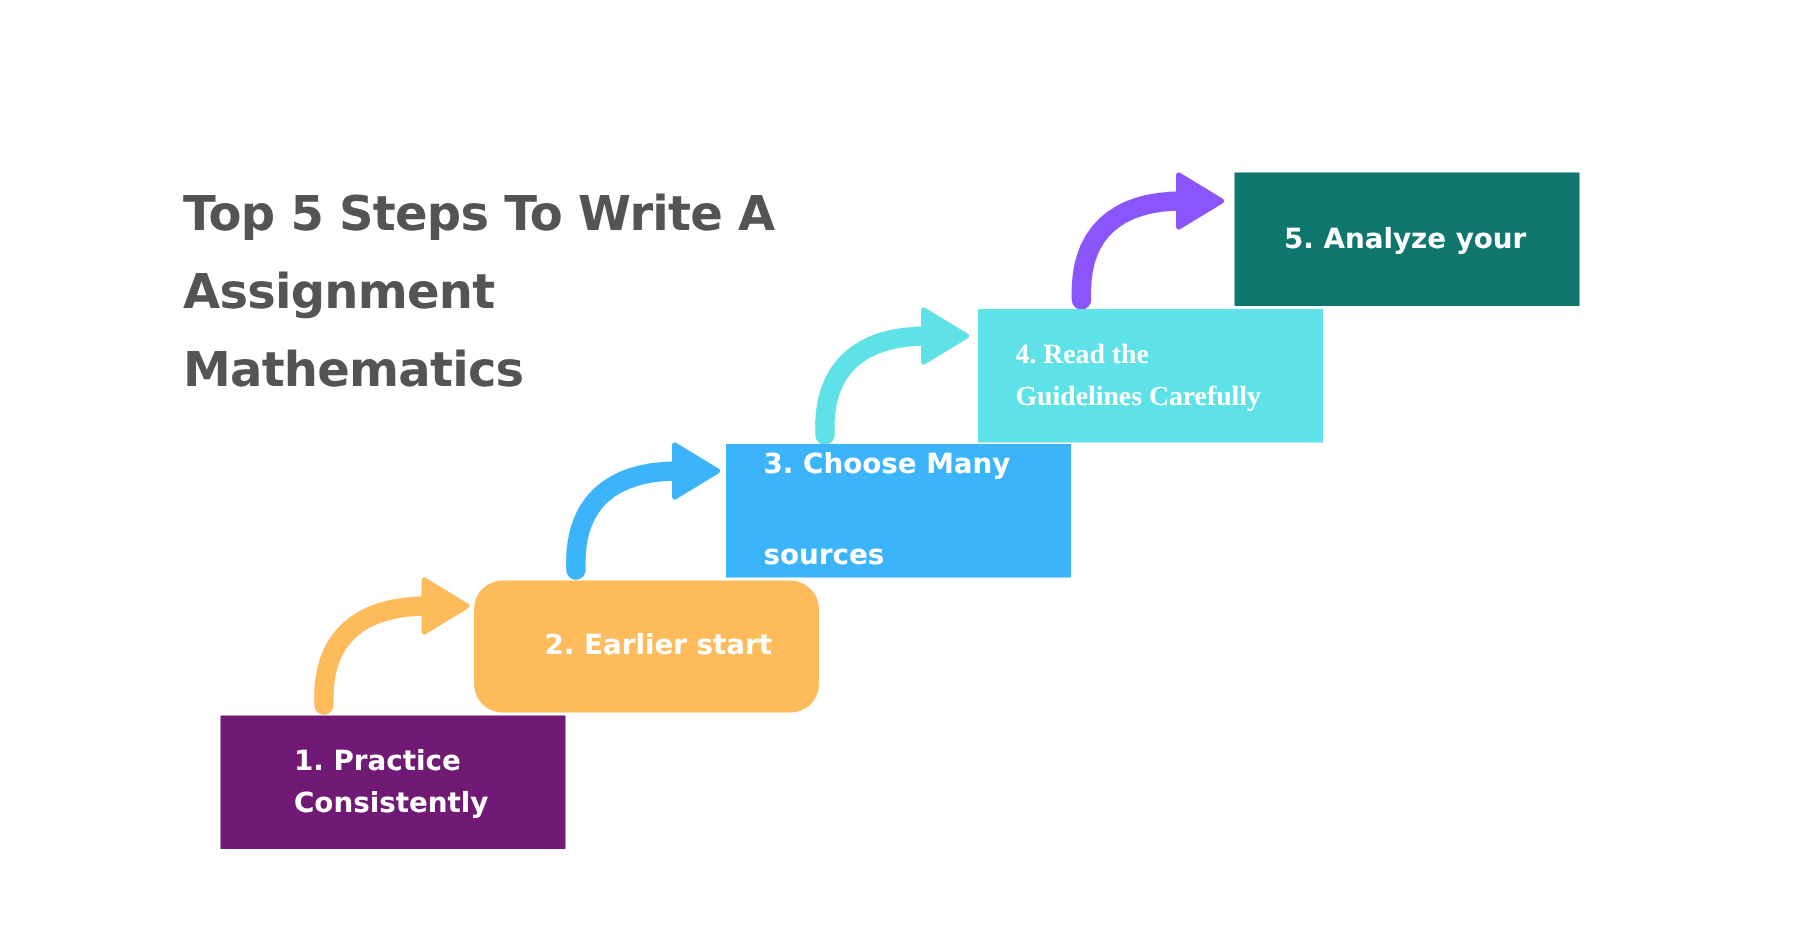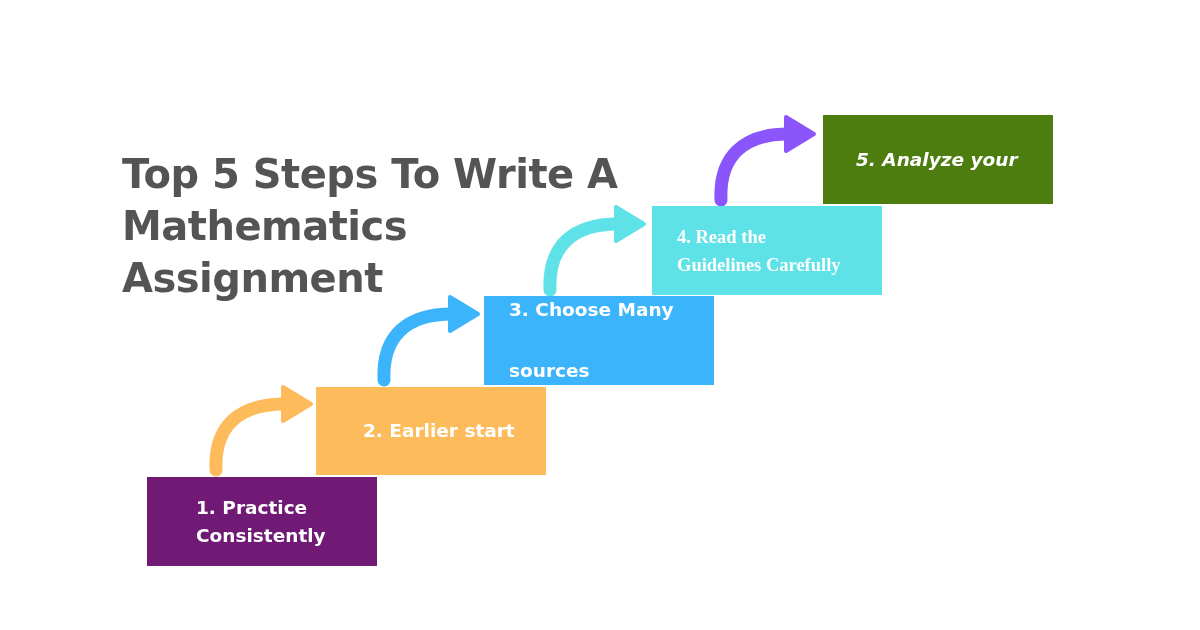--- a/index.html
+++ b/index.html
@@ -1,29 +1,29 @@
 <!DOCTYPE html>
 <html><head>
 <meta charset="utf-8">
 <style>
   html, body { margin:0; padding:0; }
   body { width:1200px; height:630px; background:#ffffff; position:relative; overflow:hidden; font-family:"DejaVu Sans", "Liberation Sans", sans-serif; }
-  .title { position:absolute; left:122px; top:116px; width:520px; font-size:40px; line-height:52px; font-weight:bold; color:#545454; letter-spacing:-0.5px;margin-top:32px; }
+  .title { position:absolute; left:122px; top:116px; width:520px; font-size:32px; line-height:52px; font-weight:bold; color:#545454; letter-spacing:-0.5px; }
   .title div { white-space:nowrap; }
   .step { position:absolute; width:230px; height:89px; box-sizing:border-box; color:#ffffff; font-weight:bold; font-size:18.5px; line-height:28px; display:flex; flex-direction:column; justify-content:center; }
   .step span { display:block; white-space:nowrap; }
   svg.arrows { position:absolute; left:0; top:0; }
 </style>
 </head>
 <body>
 
 <div class="title">
   <div>Top 5 Steps To Write A</div>
+  <div>Assignment</div>
   <div>Mathematics</div>
-  <div>Assignment</div>
 </div>
 
 <svg class="arrows" width="1200" height="630">
 
   <g>
     <path d="M216 470 C214 425 240 404 285 404" fill="none" stroke="#fdbb5b" stroke-width="13" stroke-linecap="round"></path>
     <polygon points="283,387 311,404 283,421" fill="#fdbb5b" stroke="#fdbb5b" stroke-width="4" stroke-linejoin="round"></polygon>
   </g>
 
   <g>
@@ -40,29 +40,29 @@
     <path d="M721 200 C719 155 745 134 788 134" fill="none" stroke="#8b55fc" stroke-width="13" stroke-linecap="round"></path>
     <polygon points="786,117 814,134 786,151" fill="#8b55fc" stroke="#8b55fc" stroke-width="4" stroke-linejoin="round"></polygon>
   </g>
 </svg>
 
 <div class="step" style="left:147px; top:477px; background:#701a75; padding-left:49px;">
   <span>1. Practice</span>
   <span>Consistently</span>
 </div>
 
-<div class="step" style="left:316px; top:387px; height:88px; background:#fdbb5b; padding-left:47px;">
+<div class="step" style="left:316px; top:387px; height:88px; background:#fdbb5b; padding-left:47px;border-radius:19px;">
   <span>2. Earlier start</span>
 </div>
 
 <div class="step" style="left:484px; top:296px; background:#3cb4fc; padding-left:25px;justify-content:space-between;">
   <span>3. Choose Many</span>
   <span>sources</span>
 </div>
 
 <div class="step" style="left:652px; top:206px; background:#5fe2e7; padding-left:25px; overflow:visible;font-family:Liberation Serif, serif;">
   <span>4. Read the</span>
   <span>Guidelines Carefully</span>
 </div>
 
-<div class="step" style="left:823px; top:115px; background:#4d7c0f; padding-left:33px;font-style:italic;">
+<div class="step" style="left:823px; top:115px; background:#0f766e; padding-left:33px;">
   <span>5. Analyze your</span>
 </div>
 
 </body></html>

